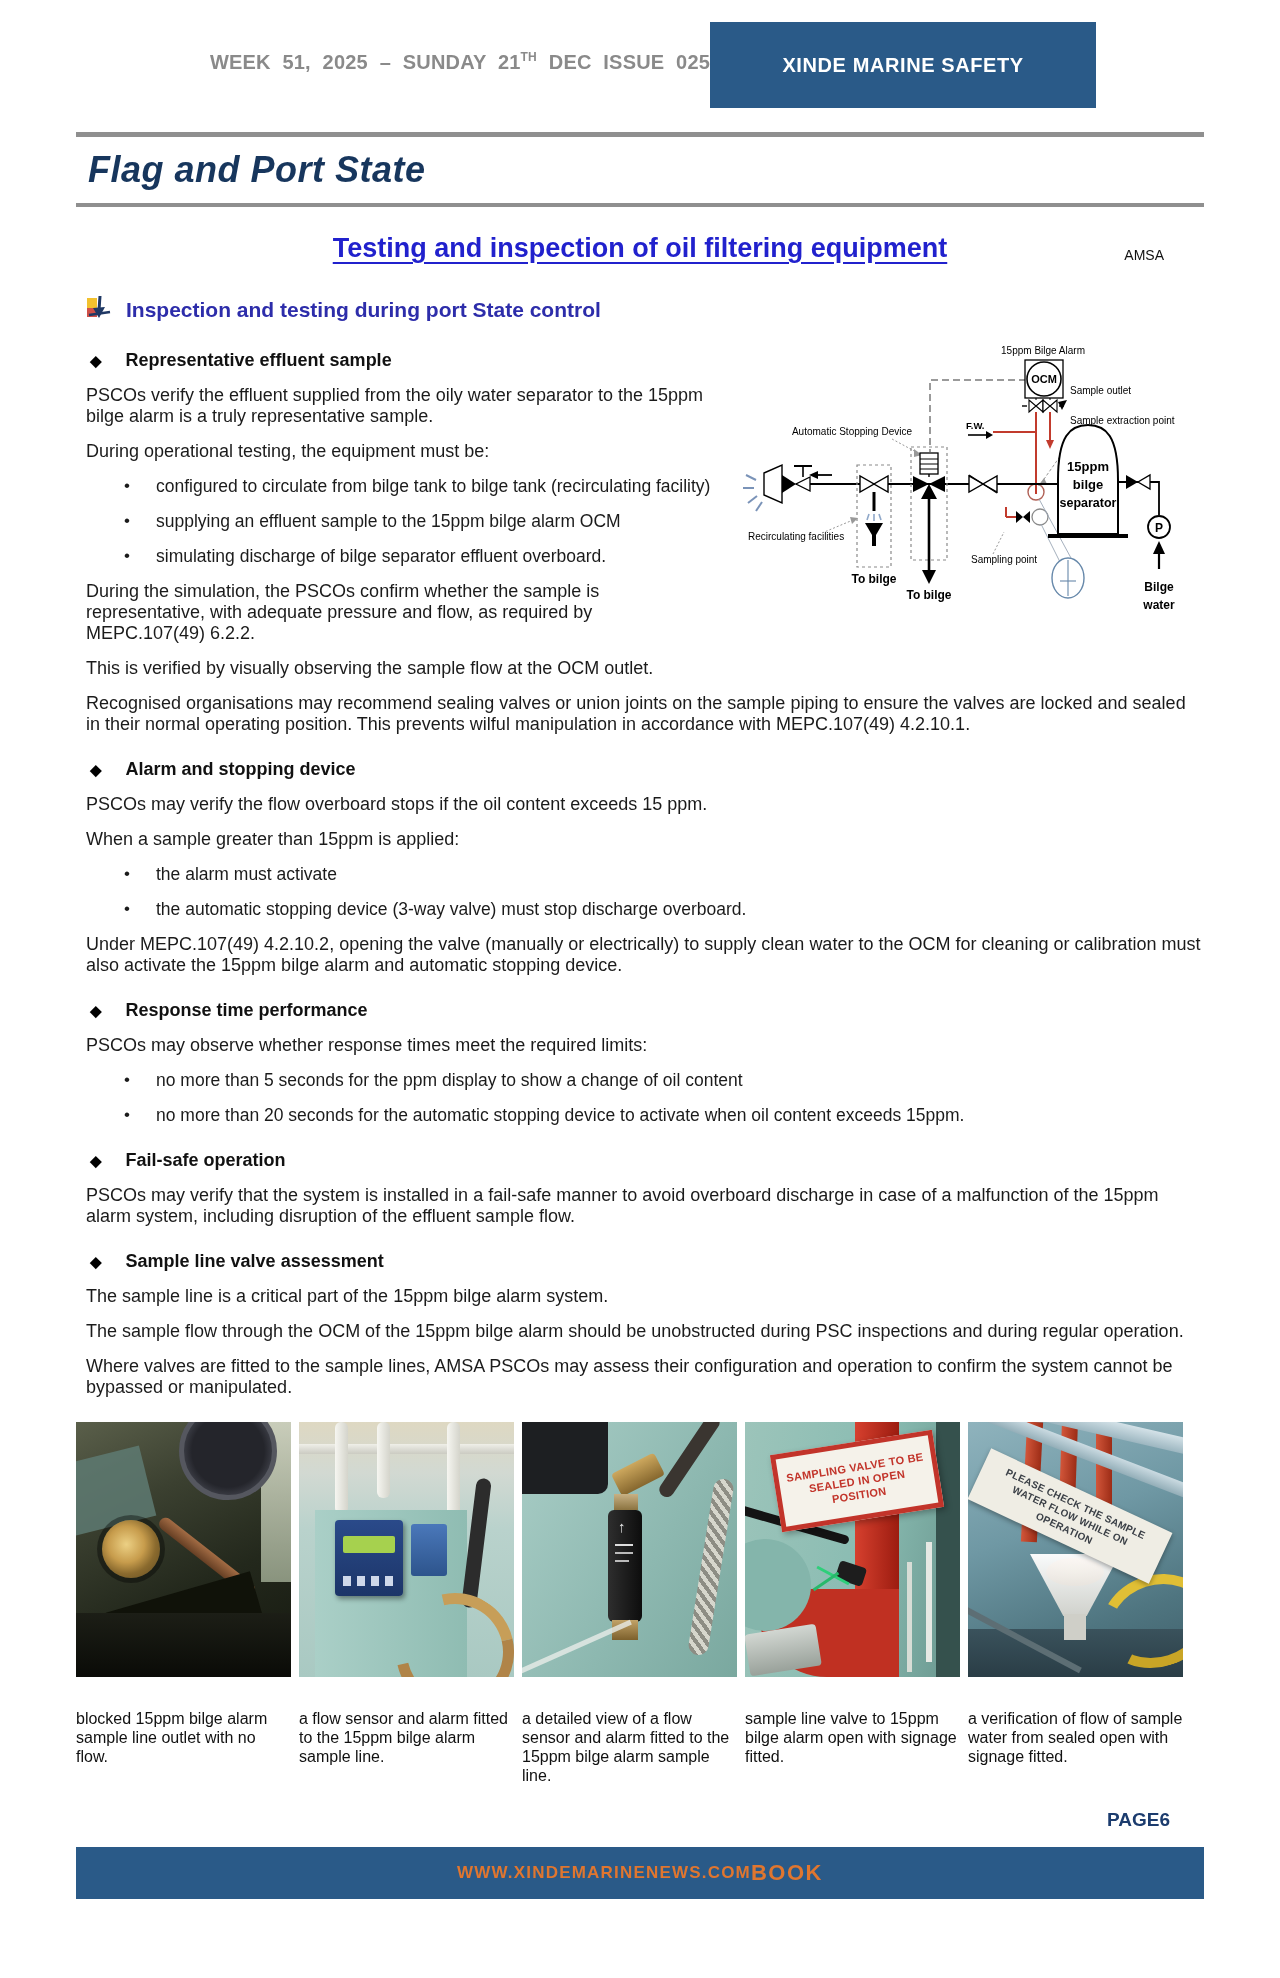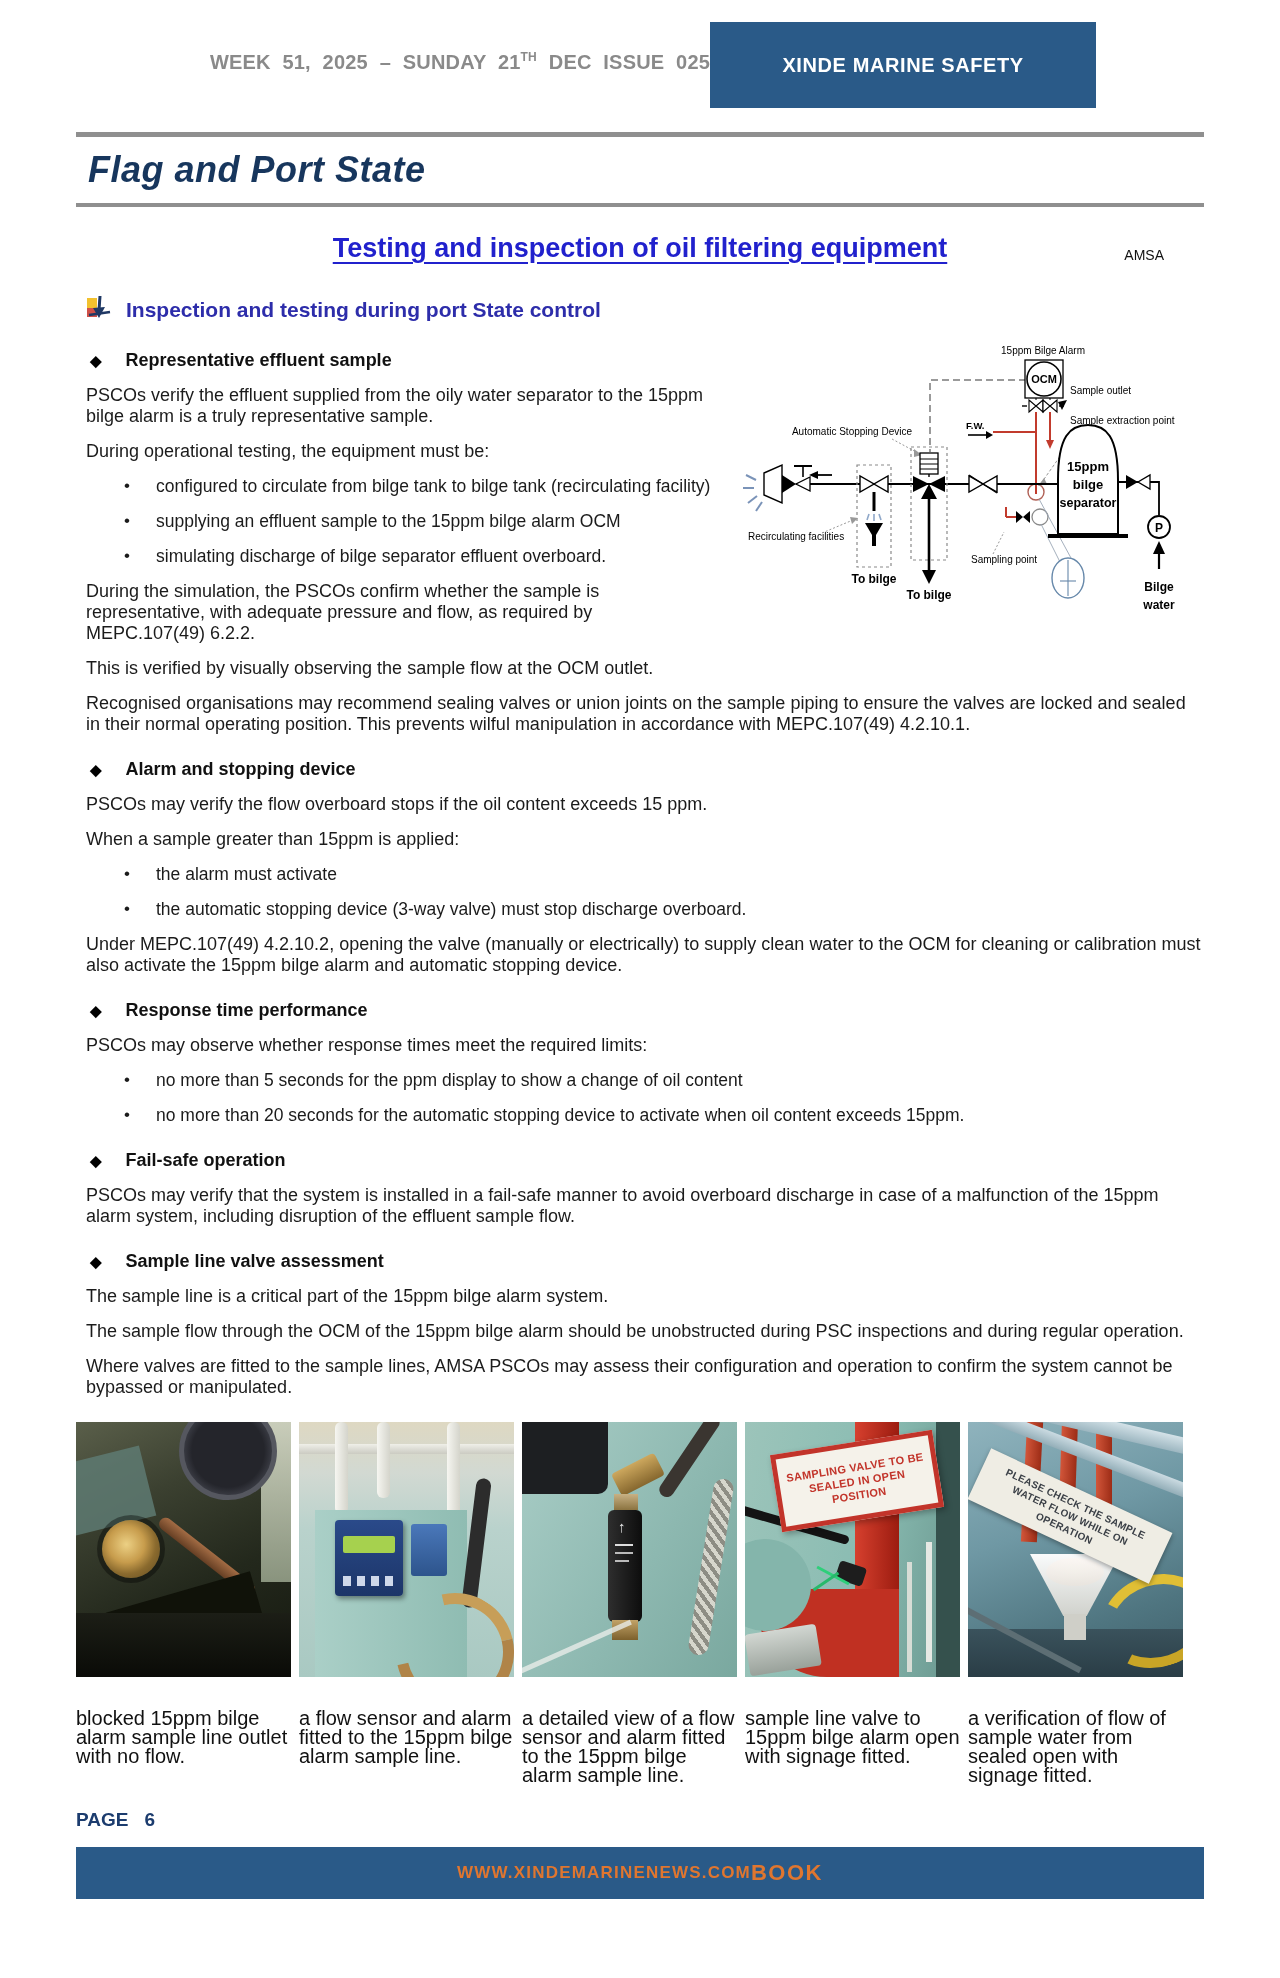--- a/index.html
+++ b/index.html
@@ -37,21 +37,21 @@
 
   .sec1 { position:relative; }
   .sec1-left { width:640px; }
   .diagram-wrap { position:absolute; top:-16px; right:-8px; width:472px; height:302px; background:#fff; }
   .dg-label { font-family:"Liberation Sans", sans-serif; }
 
   
   .photo-row { display:flex; gap:8px; margin-top:24px; }
   .photo-col { width:215px; flex:0 0 215px; }
   .photo { position:relative; width:215px; height:255px; overflow:hidden; background:#6f8a84; }
-  .cap { margin-top:32px; font-size:20px; line-height:19px; color:#111; }
+  .cap { margin-top:32px; font-size:16px; line-height:19px; color:#111; }
   .abs { position:absolute; }
 
   
   .p1 { background:linear-gradient(155deg,#5a5f4a 0%,#3b4030 30%,#23281c 62%,#15180f 100%); }
   .p1-teal { top:34px; left:-22px; width:95px; height:72px; background:#5e7a72; transform:rotate(-14deg); opacity:.85; }
   .p1-light { right:0; top:0; width:30px; height:160px; background:linear-gradient(#d8dcc9,#95a089); opacity:.9; }
   .p1-gauge { top:-20px; right:14px; width:98px; height:98px; border-radius:50%;
               background:radial-gradient(circle at 50% 50%, #24252b 58%, #43454e 78%, #23242a 100%); border:5px solid #55575f; }
   .p1-rosette { top:98px; left:26px; width:58px; height:58px; border-radius:50%;
                 background:radial-gradient(circle at 42% 42%, #ecd084 0%, #c79c4c 38%, #8a6a2e 62%, #5c4820 100%);
@@ -122,21 +122,21 @@
   .p5-funnel { top:132px; left:62px; width:90px; height:62px; background:linear-gradient(#ffffff,#d5d5cf);
                clip-path:polygon(0 0,100% 0,63% 100%,37% 100%); opacity:.96; }
   .p5-stem { top:192px; left:96px; width:22px; height:26px; background:#cfcfc8; }
   .p5-hose { bottom:10px; right:-30px; width:112px; height:92px; border:10px solid #e0bf35; border-left-color:transparent;
              border-bottom-color:#c9a526; border-radius:50%; transform:rotate(-18deg); }
   .p5-sign { top:66px; left:2px; width:200px; height:56px; background:#efede4; transform:rotate(25deg);
              box-shadow:1px 2px 5px rgba(0,0,0,.35); display:flex; align-items:center; justify-content:center; padding:4px 12px; }
   .p5-sign .stx { color:#3a3f46; font-size:10px; font-weight:bold; text-align:center; line-height:1.35; letter-spacing:.3px; }
 
   
-  .pagenum { display:flex; align-items:baseline; gap:16px; margin:24px 34px 0 0;
+  .pagenum { display:flex; justify-content:flex-end; align-items:baseline; margin:24px 34px 0 0;
              color:#1c3c6e; font-weight:bold; font-size:19px; }
   .footbar { margin-top:16px; height:52px; background:#2a5a88; display:flex; align-items:center; justify-content:center; }
   .footbar .url { color:#e0762f; font-weight:bold; font-size:17px; letter-spacing:1.2px; cursor:pointer; }
   .footbar .book { color:#e0762f; font-weight:bold; font-size:22px; letter-spacing:1.5px; }
 </style>
 </head>
 <body>
 
 <div class="page">
   <div class="content">

